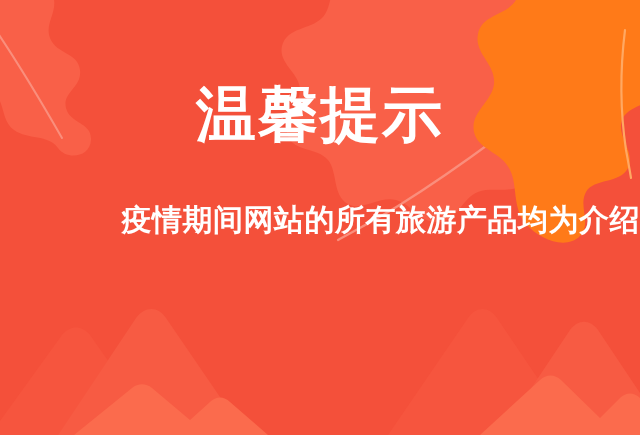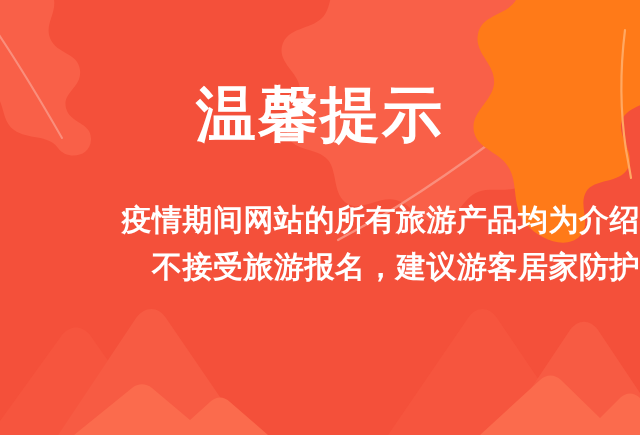--- a/index.html
+++ b/index.html
@@ -156,17 +156,16 @@
                L 620 398 C 626 392, 634 392, 640 398
                L 672 435 Z" fill="#FB6B4D"></path>
     </g>
   </svg>
 
   <div class="content">
     <h1 class="title">温馨提示</h1>
 
     <div class="body-block">
       <span class="body-line">疫情期间网站的所有旅游产品均为介绍</span>
-      <span class="body-line">不接受旅游报名，建议游客居家防护</span>
     </div>
   </div>
 
 </div>
 
 </body></html>

